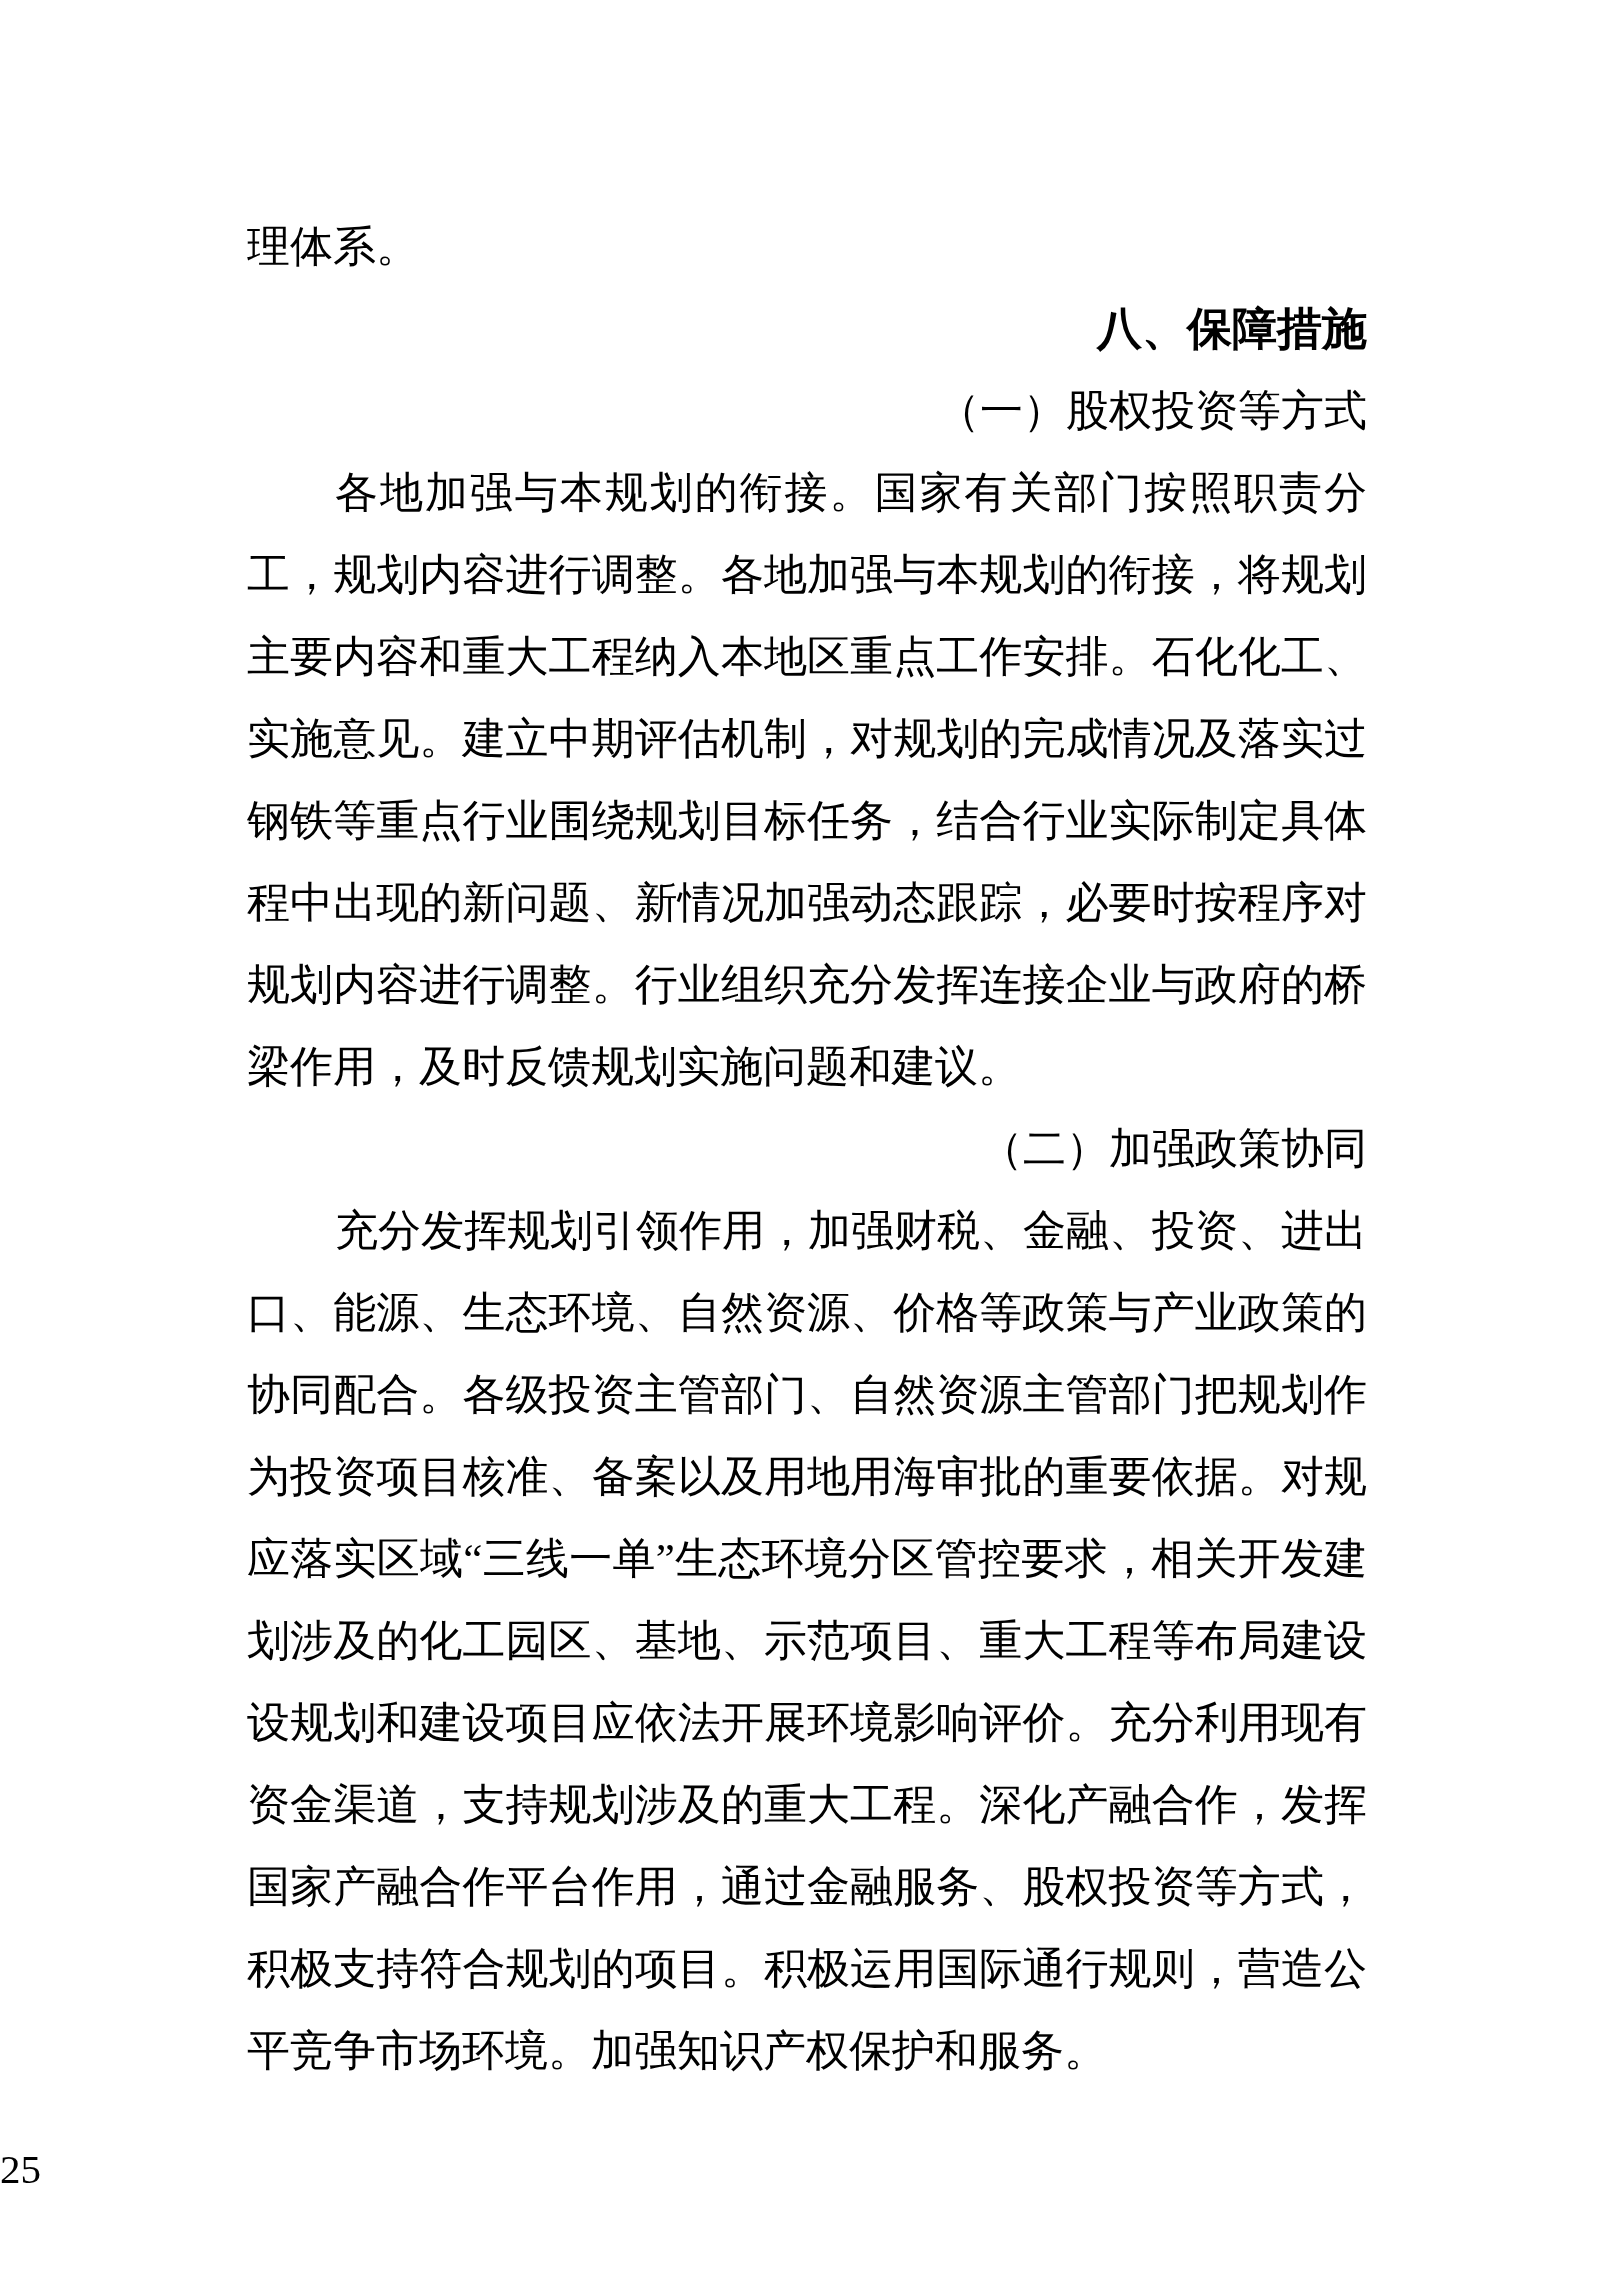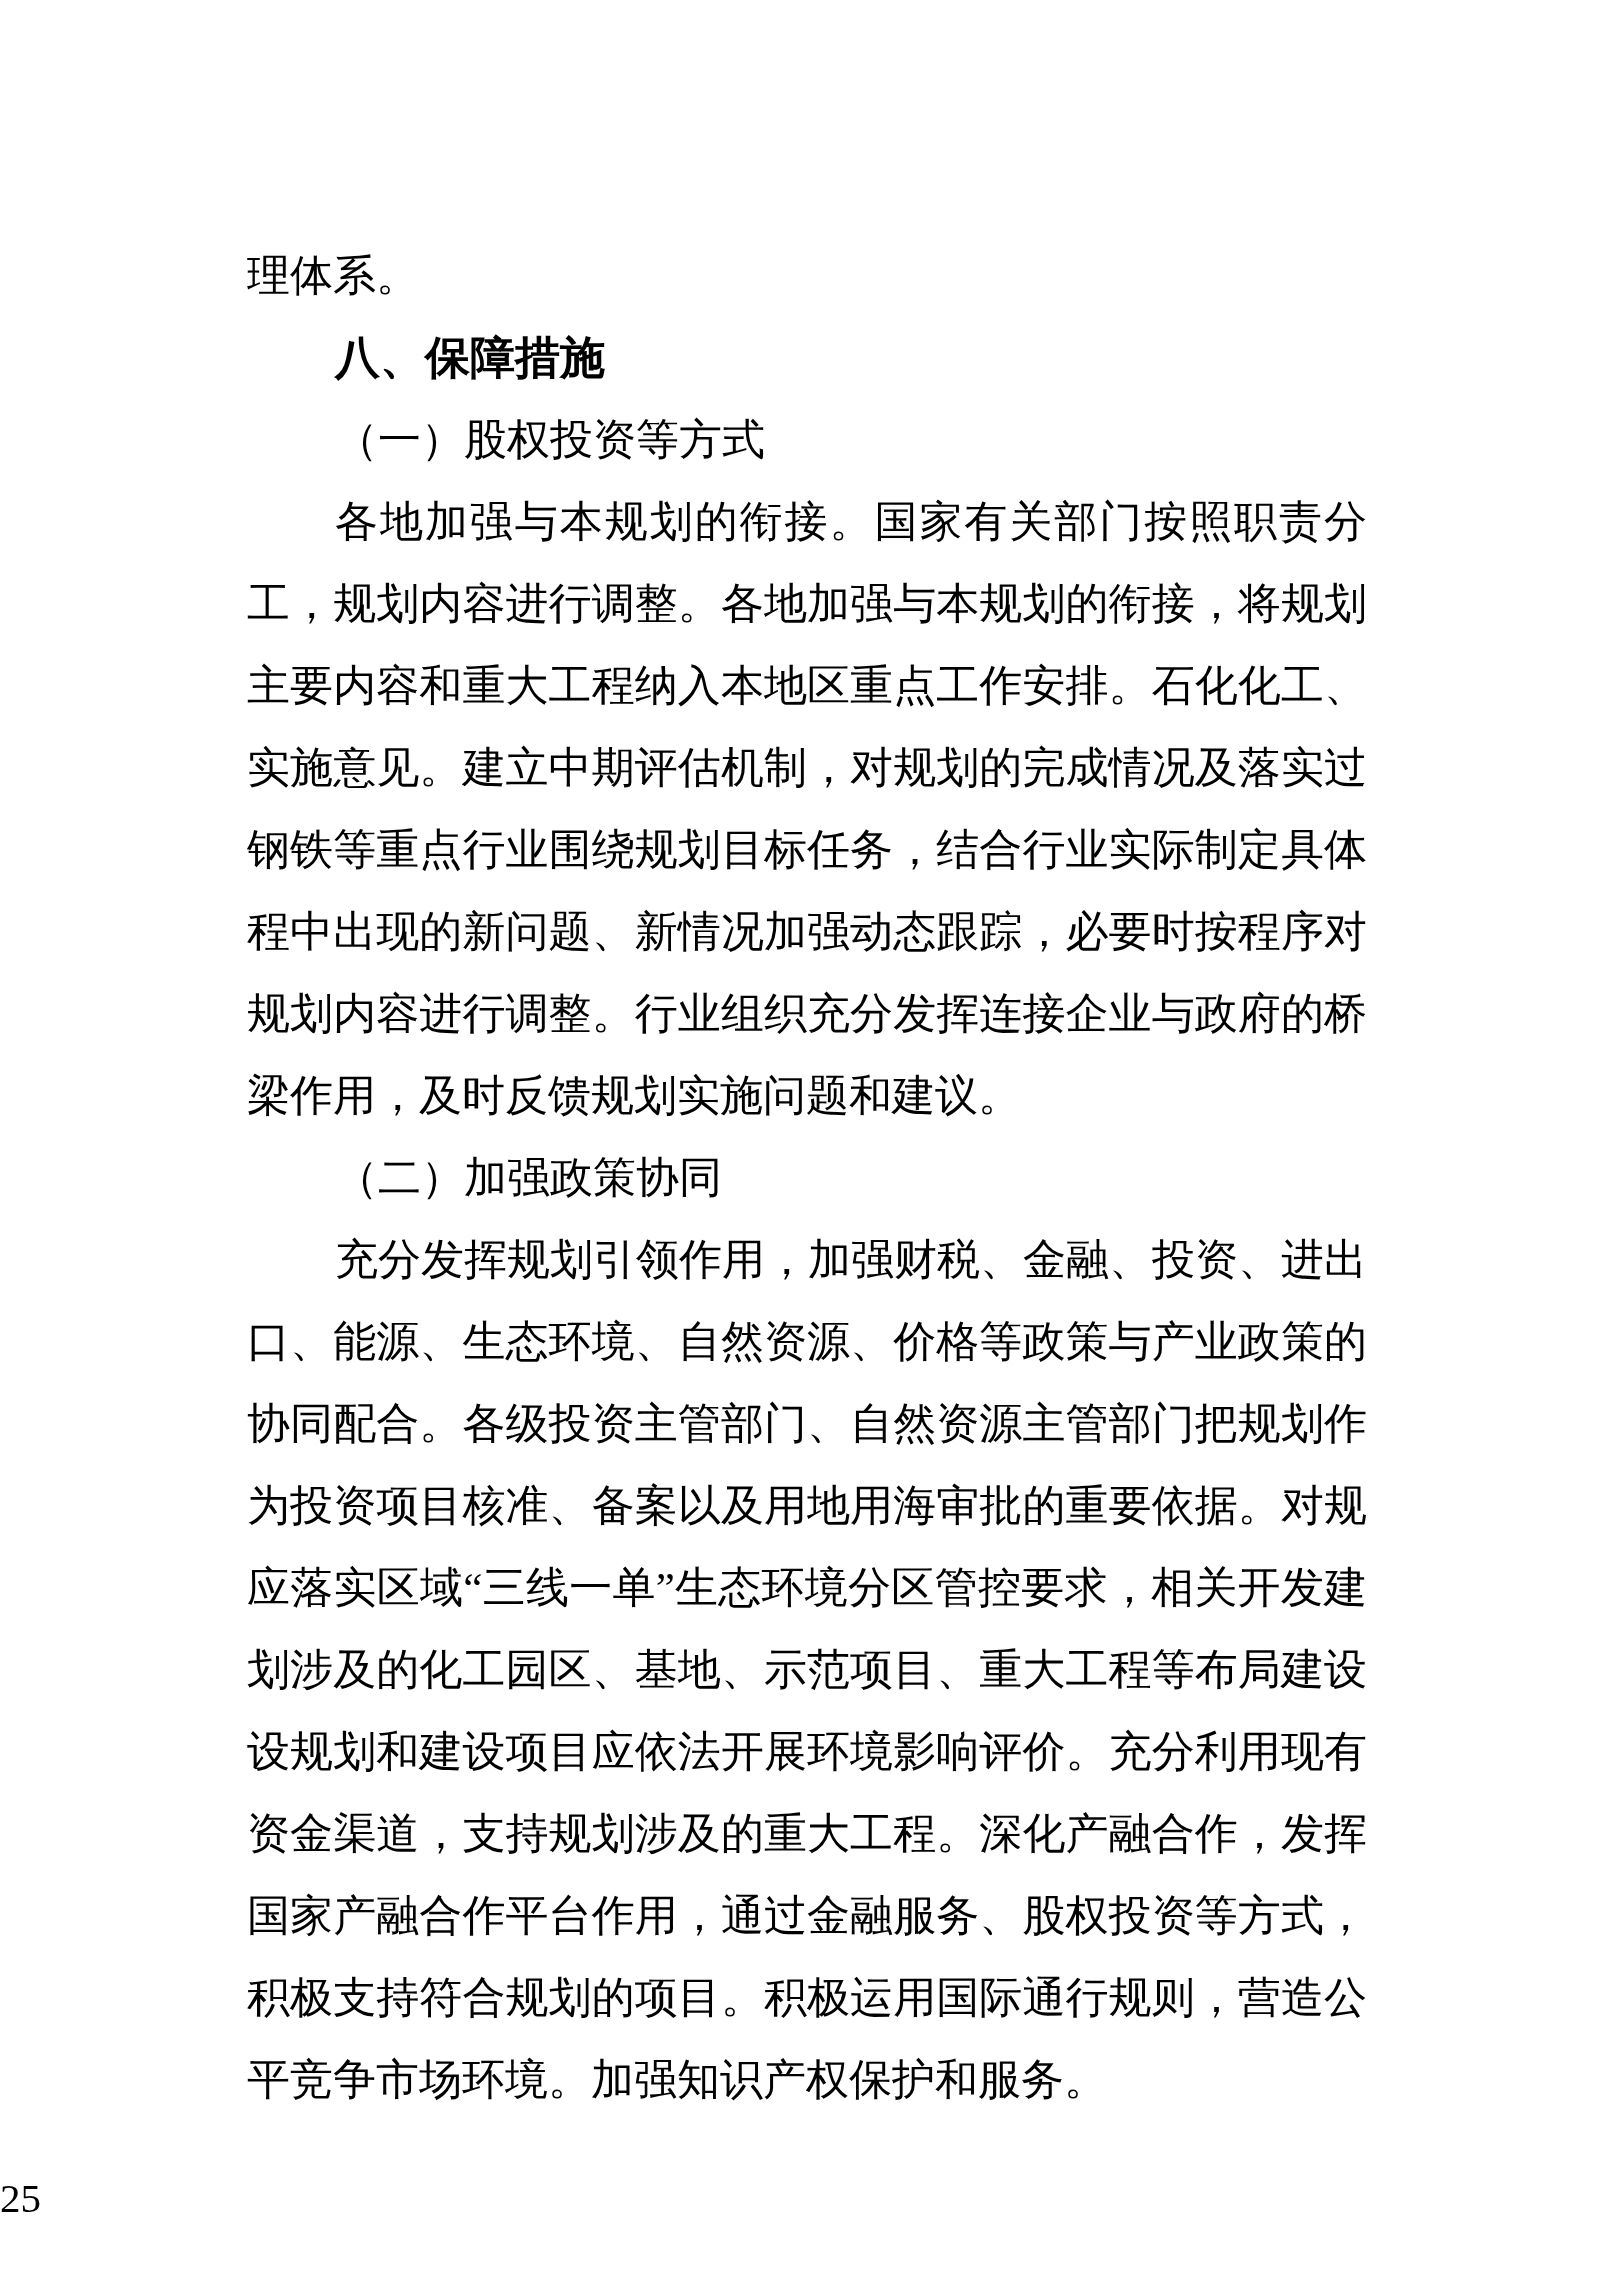--- a/index.html
+++ b/index.html
@@ -12,21 +12,20 @@
     background: #ffffff;
     position: relative;
     overflow: hidden;
     font-family: "Liberation Serif", "DejaVu Serif", serif;
     color: #000000;
   }
   .page {
     position: absolute;
     inset: 0;
     background: #ffffff;
-    margin-top: 29px;
   }
   .text-block {
     position: absolute;
     left: 247px;
     top: 206px;
     width: 1120px;
   }
   .line {
     height: 82px;
     line-height: 82px;
@@ -35,20 +34,21 @@
     text-align: left;
     white-space: normal;
   }
   .line.justify {
     text-align: justify;
     text-align-last: justify;
     text-justify: inter-character;
   }
   .line.indent {
     padding-left: 88px;
+    text-align: right;
   }
   .line.heading {
     font-family: "Liberation Sans", "DejaVu Sans", sans-serif;
     font-weight: bold;
     font-size: 45px;
   }
   .line.subheading {
     font-family: "Liberation Serif", "DejaVu Serif", serif;
     font-weight: normal;
     font-size: 43px;

